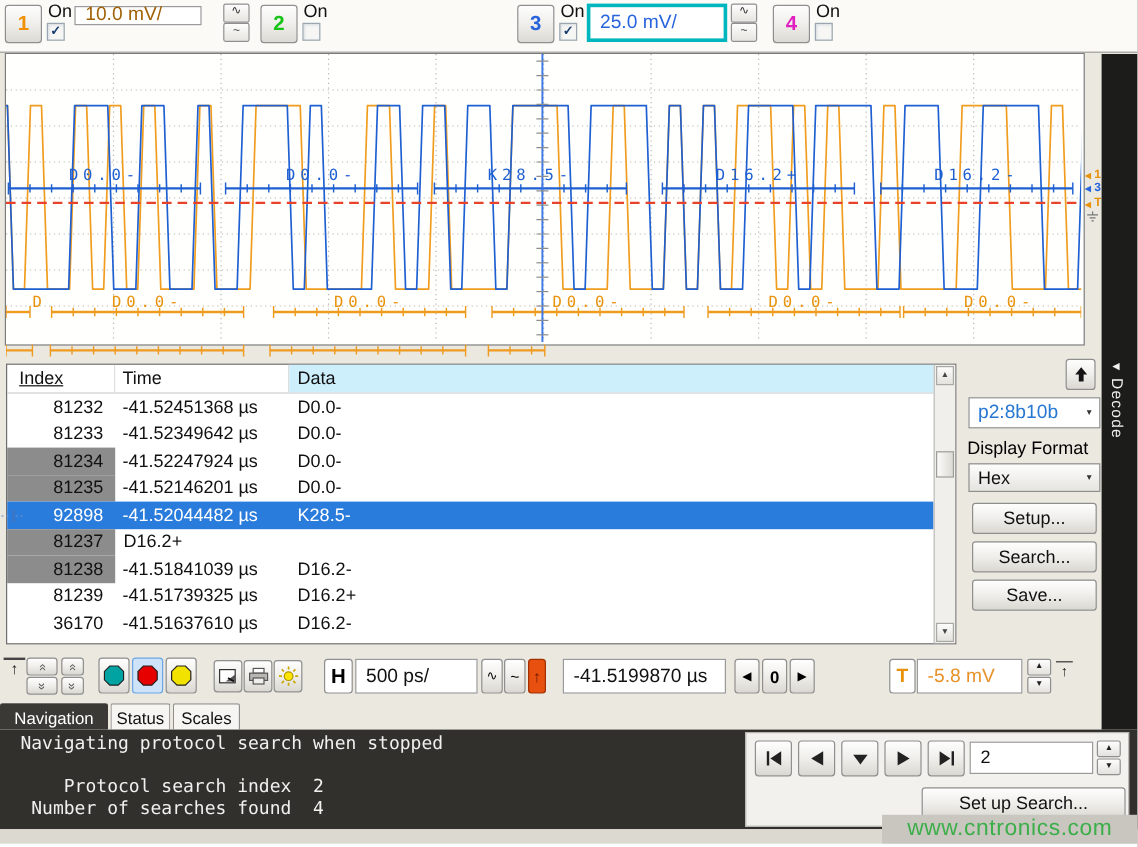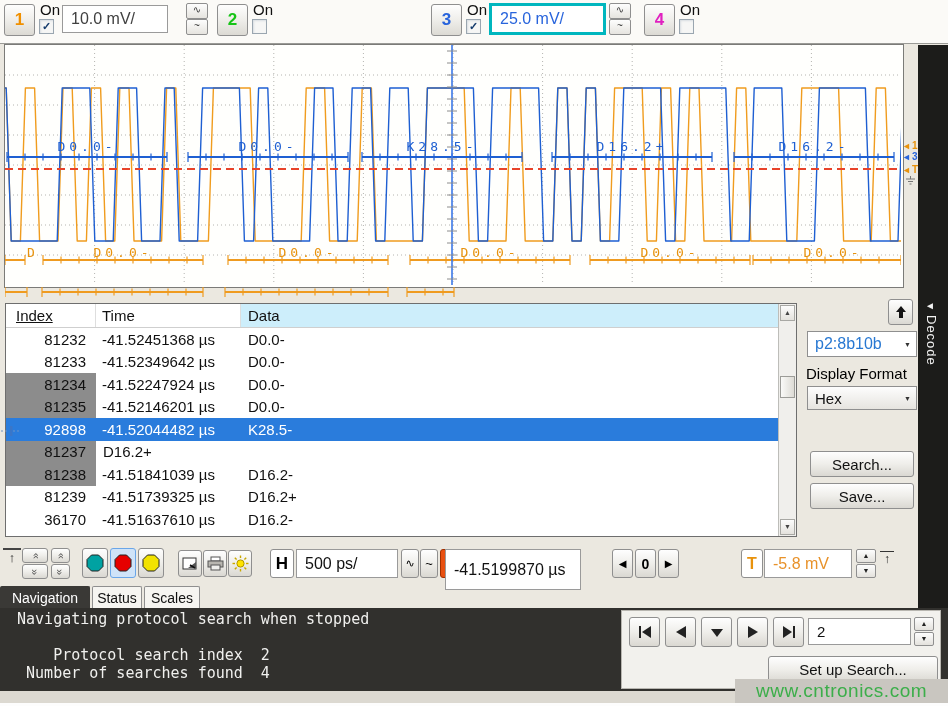--- a/index.html
+++ b/index.html
@@ -96,21 +96,21 @@
 <body>
 
 <div id="screen">
 
   <div class="abs topbar">
     <div class="chbtn" style="left:4px;color:#f09000">
         <span>1</span>
       </div>
     <span class="onlbl" style="left:40px">On</span>
     <span class="cb checked" style="left:39px"></span>
-    <div class="field" style="left:62px;top:5px;width:106px;height:28px;color:#404040">10.0 mV/</div>
+    <div class="field" style="left:62px;top:5px;width:106px;height:16px;color:#a16207">10.0 mV/</div>
     <span class="minibtn" style="left:186px;top:3px"><span>∿</span></span>
     <span class="minibtn" style="left:186px;top:19px"><span>~</span></span>
 
     <div class="chbtn" style="left:217px;color:#17c417">
         <span>2</span>
       </div>
     <span class="onlbl" style="left:253px">On</span>
     <span class="cb" style="left:252px"></span>
 
     <div class="chbtn" style="left:431px;color:#2864dc">
@@ -423,20 +423,21 @@
   </div>
   <div class="select" style="left:807px;top:331px;width:110px;height:26px;background:#fff;color:#2878d2;font-size:16px">
     <span>p2:8b10b</span>
     <span class="dd">▼</span>
   </div>
   <span class="abs" style="left:806px;top:365px;font-size:15px;color:#000">Display Format</span>
   <div class="select" style="left:807px;top:386px;width:110px;height:24px;background:linear-gradient(180deg,#fdfdfd,#e6e4df);color:#111">
     <span>Hex</span>
     <span class="dd">▼</span>
   </div>
+  <div class="btn" style="left:810px;top:419px;width:104px;height:26px">Setup...</div>
   <div class="btn" style="left:810px;top:483px;width:104px;height:26px">Save...</div>
   <div class="btn" style="left:810px;top:451px;width:104px;height:26px">Search...</div>
 
   <div class="abs blackstrip">
     <div class="decodetab">
       <span class="arr">◄</span>
       <span class="vtext">Decode</span>
     </div>
   </div>
 
@@ -505,21 +506,21 @@
     <div class="field" style="left:296px;top:4px;width:102px;height:29px;color:#111">500 ps/</div>
     <span class="tbtn" style="left:401px;top:4px;width:18px;height:29px;font-size:11px">
         <span>∿</span>
       </span>
     <span class="tbtn" style="left:420px;top:4px;width:18px;height:29px;font-size:13px">
         <span>~</span>
       </span>
     <span class="tbtn" style="left:440px;top:4px;width:15px;height:29px;background:#e85010;border-color:#a03000;color:#6e1600;font-size:13px;font-weight:bold">
         <span>↑</span>
       </span>
-    <div class="field" style="left:445px;top:4px;width:136px;height:41px;color:#111">-41.5199870 µs</div>
+    <div class="field" style="left:469px;top:4px;width:136px;height:29px;color:#111">-41.5199870 µs</div>
     <span class="tbtn" style="left:612px;top:4px;width:21px;height:29px;font-size:10px">
         <span>◀</span>
       </span>
     <span class="tbtn" style="left:635px;top:4px;width:21px;height:29px;font-size:14px;font-weight:bold">0</span>
     <span class="tbtn" style="left:658px;top:4px;width:21px;height:29px;font-size:10px">
         <span>▶</span>
       </span>
 
     <span class="tbtn whitebtn" style="left:741px;top:4px;width:22px;height:29px;color:#e8920c;font-weight:bold;font-size:16px">T</span>
     <div class="field" style="left:764px;top:4px;width:88px;height:29px;color:#e8922a">-5.8 mV</div>

